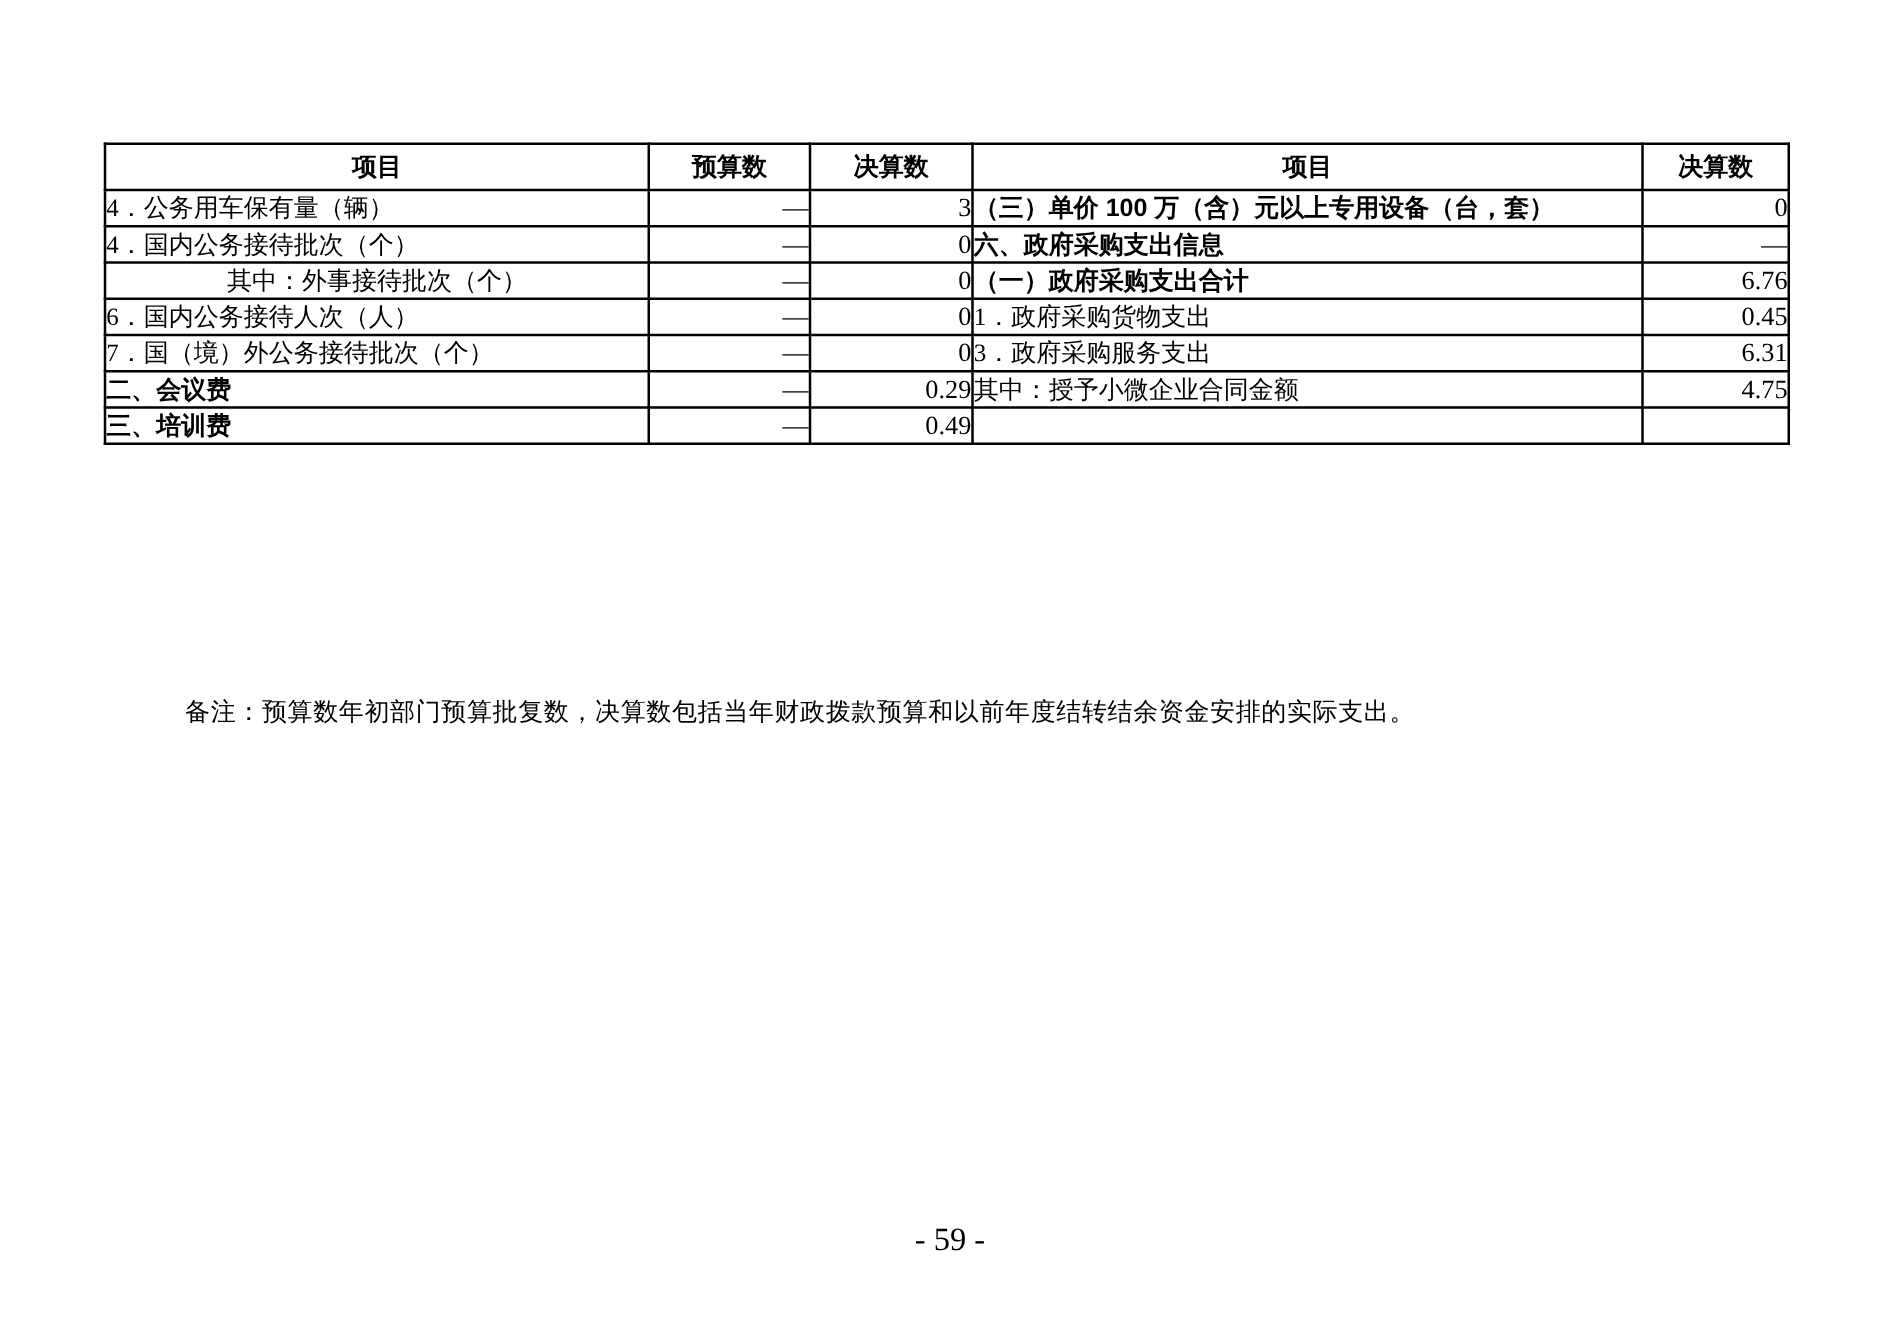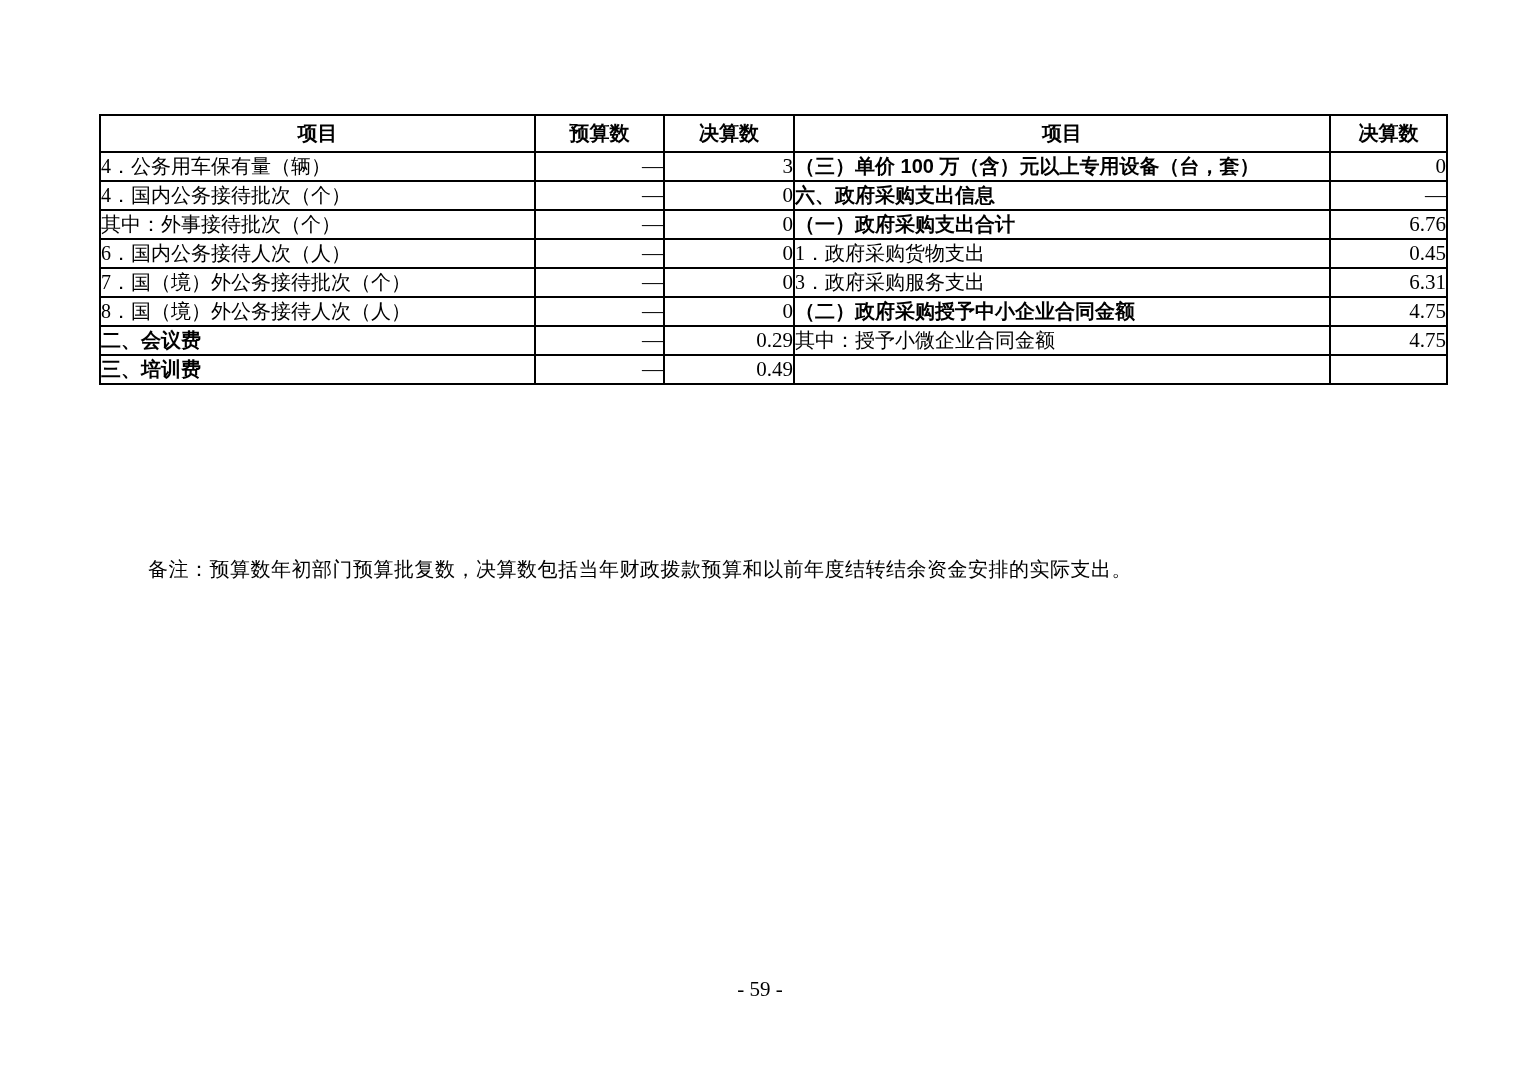--- a/index.html
+++ b/index.html
@@ -6,21 +6,21 @@
   html, body {
     width: 1520px; height: 1074px;
     background: #ffffff;
     color: #000000;
     font-family: "Liberation Serif", "DejaVu Serif", serif;
     position: relative;
     overflow: hidden;
   }
   .budget-table {
     position: absolute;
-    left: 99px; top: 114px;
+    left: 83px; top: 114px;
     width: 1347px;
     border-collapse: collapse;
     table-layout: fixed;
   }
   .budget-table th, .budget-table td {
     border: 2px solid #000000;
     height: 28px;
     padding: 0;
     overflow: hidden;
     white-space: nowrap;
@@ -35,37 +35,37 @@
   }
   .label-cell { font-size: 20px; text-align: left; }
   .num-cell   { font-size: 21px; text-align: right; padding-right: 11px; }
   .bold {
     font-weight: bold;
     font-family: "Liberation Sans", "DejaVu Sans", sans-serif;
   }
   
   .l-ind-0 { padding-left: 10px; }
   .l-ind-1 { padding-left: 28px; }
-  .l-ind-2 { padding-left: 46px; }
+  .l-ind-2 { padding-left: 46px; text-align: center; }
   
   .r-ind-0 { padding-left: 9px; }
   .r-ind-1 { padding-left: 30px; }
   .r-ind-2 { padding-left: 60px; }
   .note {
     position: absolute;
     left: 148px; top: 556px;
     font-size: 20px;
     letter-spacing: 0.5px;
   }
   .page-number {
     position: absolute;
     left: 0; top: 977px;
     width: 100%;
     text-align: center;
-    font-size: 21px;
+    font-size: 26px;
   }
 </style>
 </head>
 <body>
 
 <table class="budget-table">
   <colgroup>
     <col style="width:435px">
     <col style="width:129px">
     <col style="width:130px">
@@ -111,27 +111,20 @@
         <td class="num-cell">0.45</td>
       </tr>
       <tr>
         <td class="label-cell l-ind-1">7．国（境）外公务接待批次（个）</td>
         <td class="num-cell">—</td>
         <td class="num-cell">0</td>
         <td class="label-cell r-ind-1">3．政府采购服务支出</td>
         <td class="num-cell">6.31</td>
       </tr>
       <tr>
-        <td class="label-cell l-ind-1">8．国（境）外公务接待人次（人）</td>
-        <td class="num-cell">—</td>
-        <td class="num-cell">0</td>
-        <td class="label-cell r-ind-0 bold">（二）政府采购授予中小企业合同金额</td>
-        <td class="num-cell">4.75</td>
-      </tr>
-      <tr>
         <td class="label-cell l-ind-0 bold">二、会议费</td>
         <td class="num-cell">—</td>
         <td class="num-cell">0.29</td>
         <td class="label-cell r-ind-2">其中：授予小微企业合同金额</td>
         <td class="num-cell">4.75</td>
       </tr>
       <tr>
         <td class="label-cell l-ind-0 bold">三、培训费</td>
         <td class="num-cell">—</td>
         <td class="num-cell">0.49</td>

